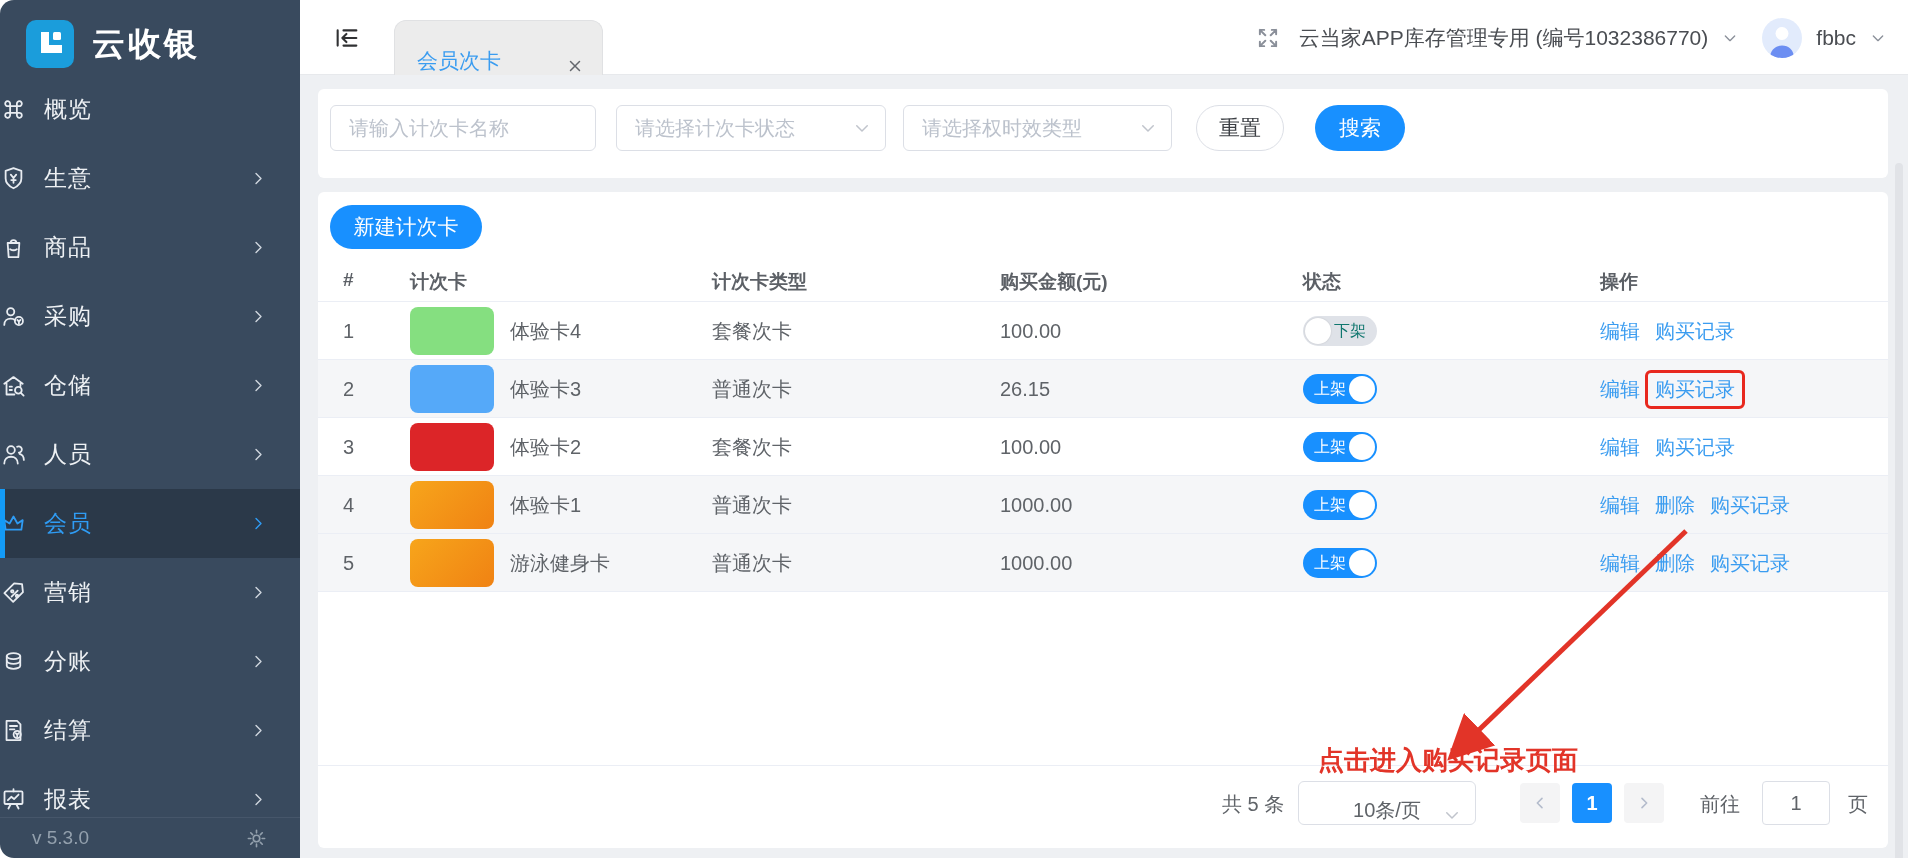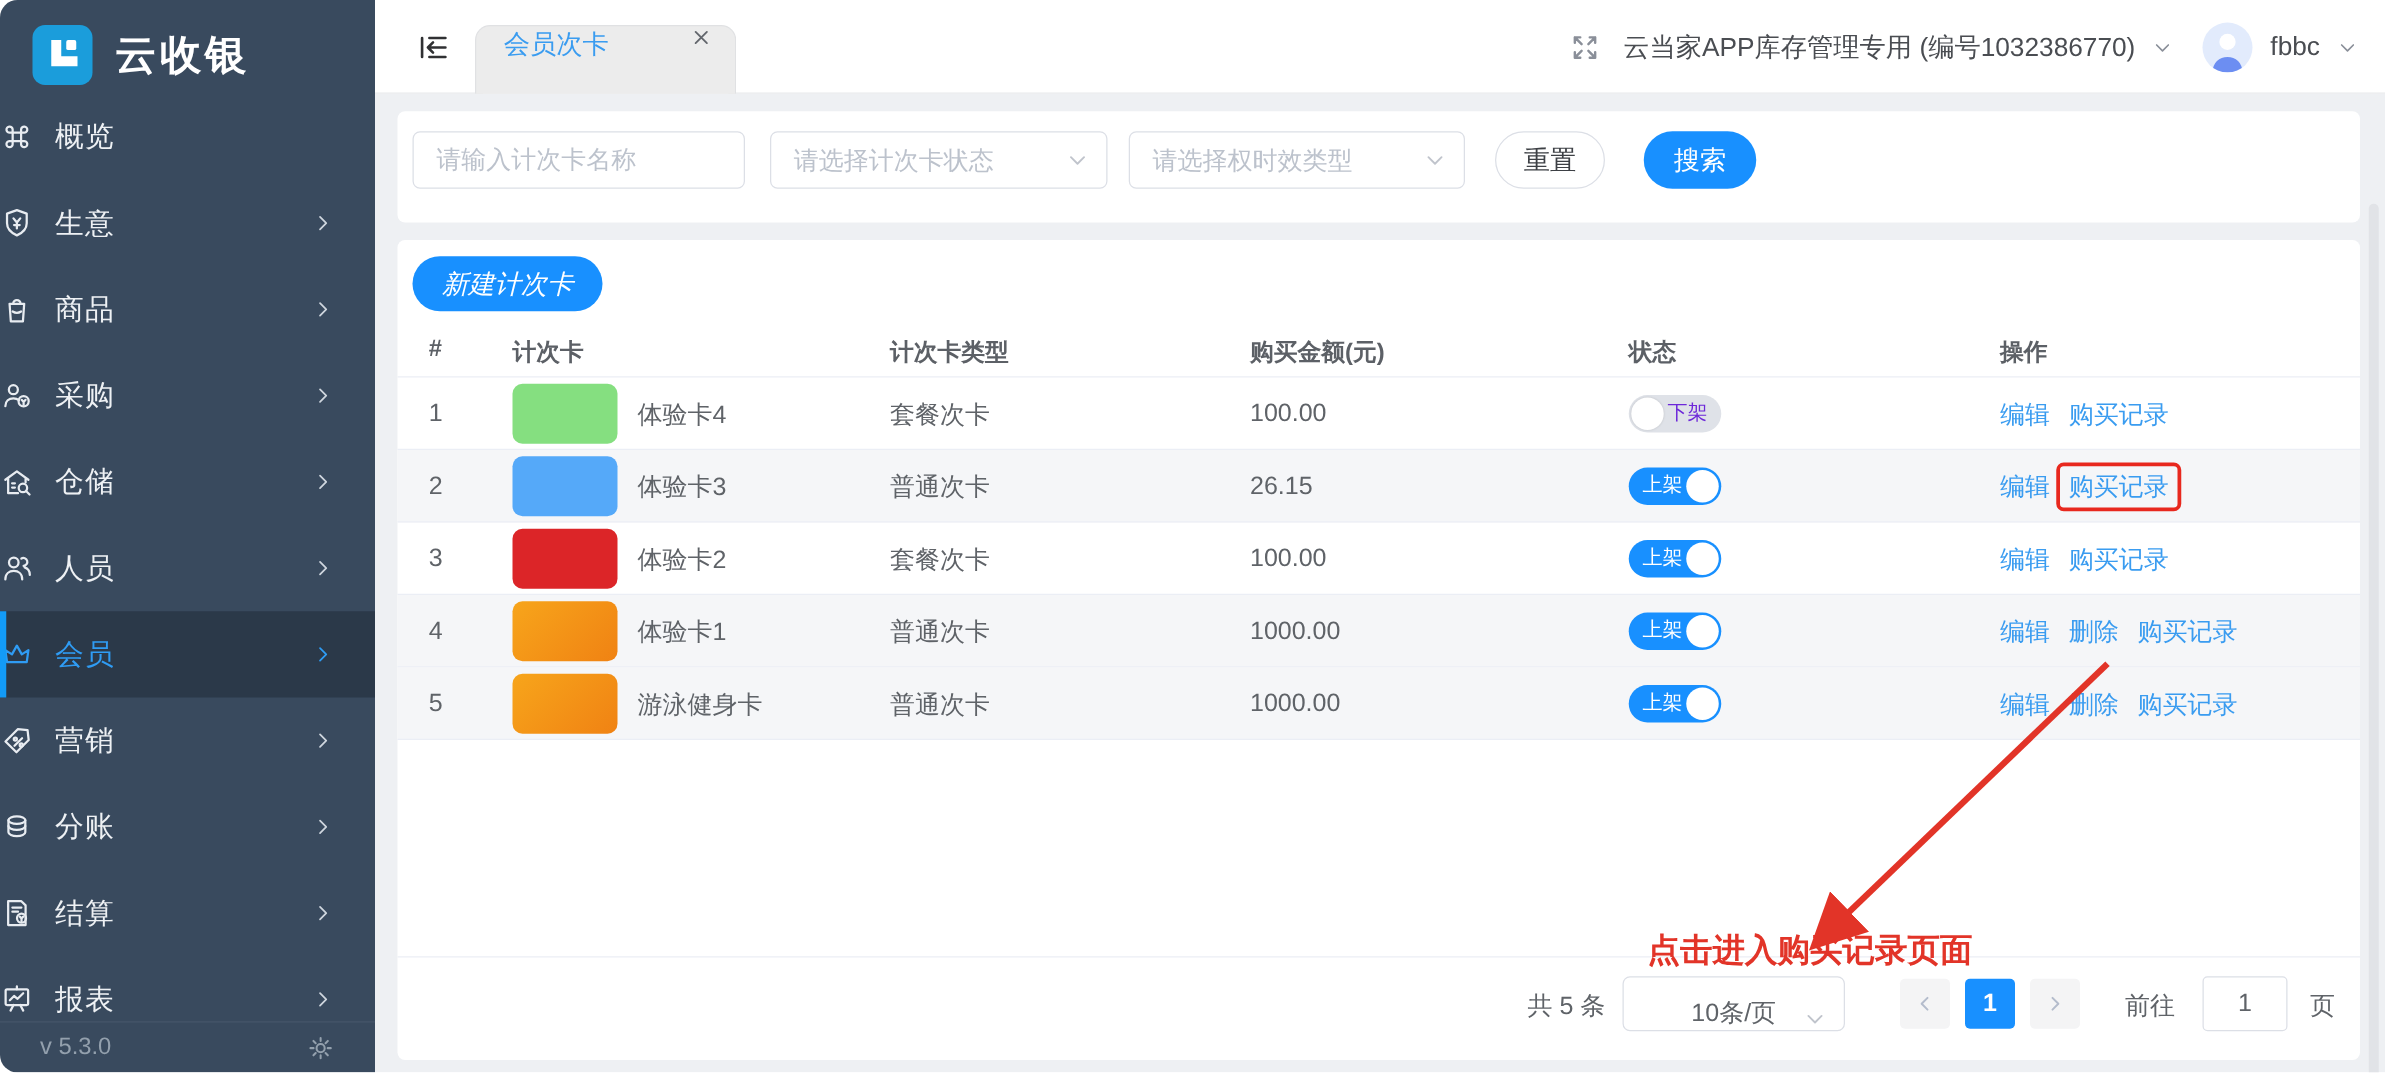--- a/index.html
+++ b/index.html
@@ -26,23 +26,23 @@
   .side-footer { position:absolute; left:0; bottom:0; width:300px; height:41px;
     border-top:1px solid #46566a; display:flex; align-items:center; justify-content:space-between;
     padding:0 32px; color:#93a0ad; }
   .side-footer .ver { font-size:19px; }
   .side-footer .gear { width:23px; height:23px; color:#93a0ad; cursor:pointer; }
 
   
   .topbar { position:absolute; left:300px; top:0; width:1608px; height:75px; background:#fff;
     border-bottom:1px solid #e7e9ec; z-index:4; }
   .collapse-btn { position:absolute; left:33px; top:24px; width:28px; height:28px; color:#303133; cursor:pointer; }
-  .tab { position:absolute; left:80px; top:20px; width:209px; height:55px; background:#ececec;
+  .tab { position:absolute; left:94px; top:20px; width:209px; height:55px; background:#ececec;
     border:1px solid #e0e1e3; border-bottom:none; border-radius:12px 12px 0 0;
-    display:flex; align-items:flex-start; justify-content:space-between; padding:0 18px 0 22px; cursor:pointer; }
+    display:flex; align-items:flex-end; justify-content:space-between; padding:0 18px 0 22px; cursor:pointer; }
   .tab-label { color:#3a9cf0; font-size:21px; }
   .tab-close { width:18px; height:18px; color:#63676d; cursor:pointer; }
   .topbar-right { position:absolute; right:22px; top:0; height:75px; display:flex; align-items:center; gap:14px; }
   .fs-icon { width:26px; height:26px; color:#8a8f99; cursor:pointer; }
   .store-name { font-size:21px; color:#4a4d52; margin-left:4px; cursor:pointer; }
   .chev-sm { width:16px; height:16px; color:#8a8f99; }
   .avatar { width:40px; height:40px; border-radius:50%; background:#e2ebfc; margin-left:10px; position:relative; overflow:hidden; cursor:pointer; }
   .user-name { font-size:21px; color:#4a4d52; cursor:pointer; }
 
   
@@ -56,39 +56,39 @@
   .f-input { padding:0 18px; }
   .f-input::placeholder { color:#bcc2cc; }
   .f-select { display:flex; align-items:center; padding:0 18px; color:#bcc2cc; cursor:pointer; }
   .f-select .sel-chev { position:absolute; right:14px; width:18px; height:18px; color:#c0c4cc; }
   .btn { display:flex; align-items:center; justify-content:center; font-size:21px; cursor:pointer; }
   .btn-reset { position:absolute; left:878px; top:16px; width:88px; height:46px; background:#fff;
     border:1px solid #dcdfe6; border-radius:23px; color:#3d4045; }
   .btn-search { position:absolute; left:997px; top:16px; width:90px; height:46px; background:#1890ff;
     border-radius:23px; color:#fff; }
   .btn-new { position:absolute; left:12px; top:13px; width:152px; height:44px; background:#1890ff;
-    border-radius:22px; color:#fff; font-size:21px;font-style:italic; }
+    border-radius:22px; color:#fff; font-size:21px; }
 
   
   .thead { position:absolute; left:0; top:70px; width:1570px; height:40px; border-bottom:1px solid #ebeef5; }
   .thead span { position:absolute; top:7px; font-size:19px; font-weight:bold; color:#5c6066; }
   .trow { position:absolute; left:0; width:1570px; height:58px; border-bottom:1px solid #ebeef5; }
   .trow.shaded { background:#f5f6f8; }
   .cell { position:absolute; top:0; height:58px; display:flex; align-items:center; font-size:20px; color:#5f6368; }
   .c-idx { left:25px; } .c-card { left:92px; } .c-name { left:192px; } .c-type { left:394px; }
   .c-amt { left:682px; } .c-status { left:985px; } .c-ops { left:1282px; }
   .swatch { position:absolute; left:92px; top:5px; width:84px; height:48px; border-radius:8px; }
   .toggle { position:relative; width:74px; height:30px; border-radius:15px; cursor:pointer; flex:0 0 auto; }
   .toggle .t-label { position:absolute; top:0; height:30px; line-height:30px; font-size:16px; }
   .toggle .t-knob { position:absolute; top:2px; width:26px; height:26px; border-radius:50%; background:#fff; }
   .toggle.on { background:#1890ff; }
   .toggle.on .t-label { left:11px; color:#fff; }
   .toggle.on .t-knob { right:2px; }
   .toggle.off { background:#dfe2e8; }
-  .toggle.off .t-label { right:11px; color:#6d28d9; }
+  .toggle.off .t-label { right:11px; color:#0f766e; }
   .toggle.off .t-knob { left:2px; box-shadow:0 0 2px rgba(0,0,0,.15); }
   .op-link { color:#3a9cf0; font-size:20px; margin-right:15px; cursor:pointer; white-space:nowrap; }
   .red-box { display:inline-block; border:3px solid #e8281e; border-radius:6px; padding:3px 7px; margin:-6px -10px; }
   .red-box .op-link { margin-right:0; }
 
   
   .pg-divider { position:absolute; left:0; top:573px; width:1570px; border-top:1px solid #ebeef5; }
   .pg-total { position:absolute; left:904px; top:599px; font-size:20px; color:#5f6368; }
   .pg-size { position:absolute; left:980px; top:589px; width:178px; height:44px; border:1px solid #dcdfe6;
     border-radius:6px; display:flex; align-items:flex-end; justify-content:center; font-size:20px; color:#5f6368; cursor:pointer; }

